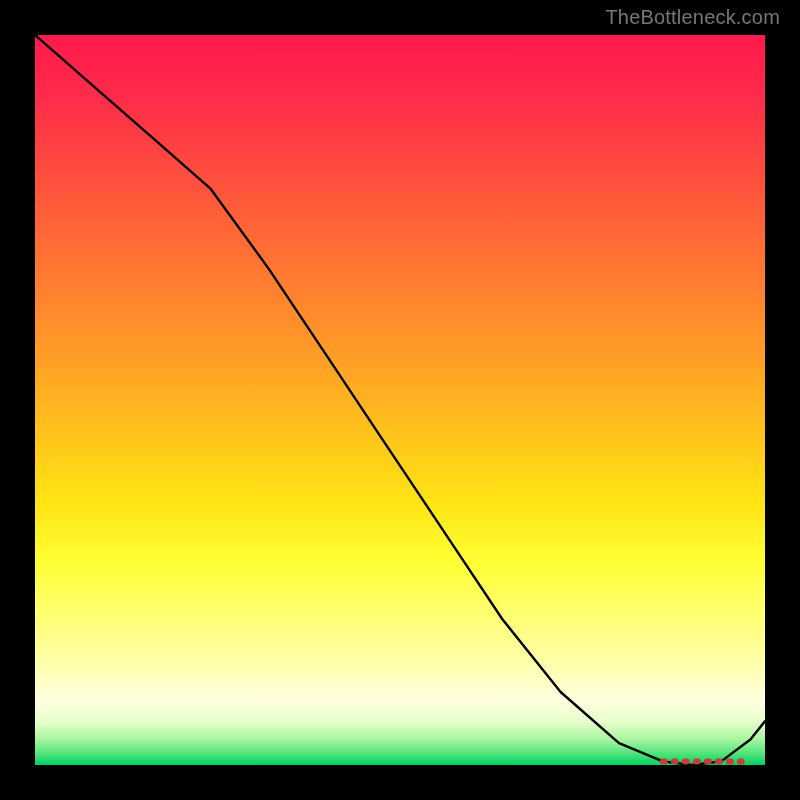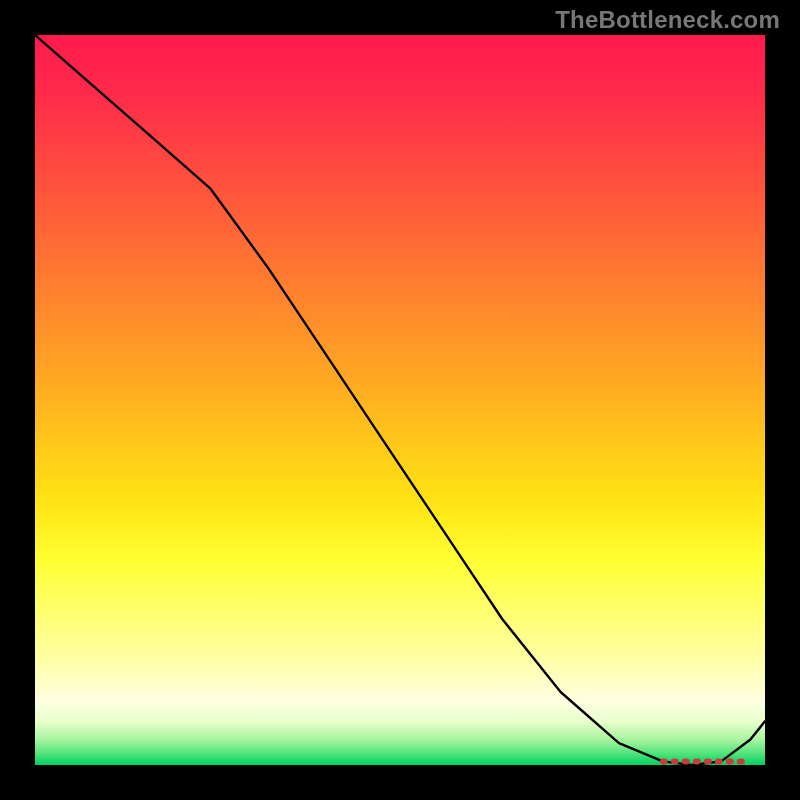--- a/index.html
+++ b/index.html
@@ -1,17 +1,17 @@
 <!DOCTYPE html>
 <html><head>
 <meta charset="utf-8">
 <style>
 html,body{margin:0;padding:0;width:800px;height:800px;background:#000;overflow:hidden;font-family:Arial,Helvetica,sans-serif}
 .wrap{position:relative;width:800px;height:800px}
-.attribution{position:absolute;top:6px;right:20px;color:#777;font-size:24px;font-weight:700;letter-spacing:.2px}
+.attribution{position:absolute;top:6px;right:20px;color:#777;font-size:20px;font-weight:400;letter-spacing:.2px}
 .plot{position:absolute;left:35px;top:35px;width:730px;height:730px}
 .gradient{position:absolute;inset:0;background:linear-gradient(to bottom,
   #ff1a4d 0%,
   #ff2a4a 8%,
   #ff4a3f 18%,
   #ff6a35 28%,
   #ff8a2c 38%,
   #ffab22 48%,
   #ffc81a 56%,
   #ffe414 64%,

